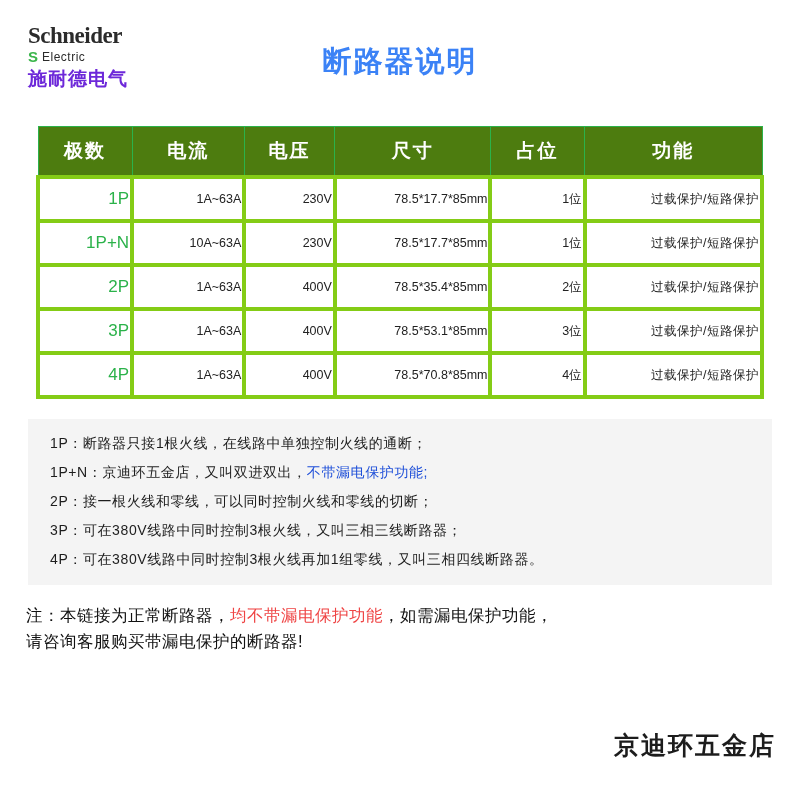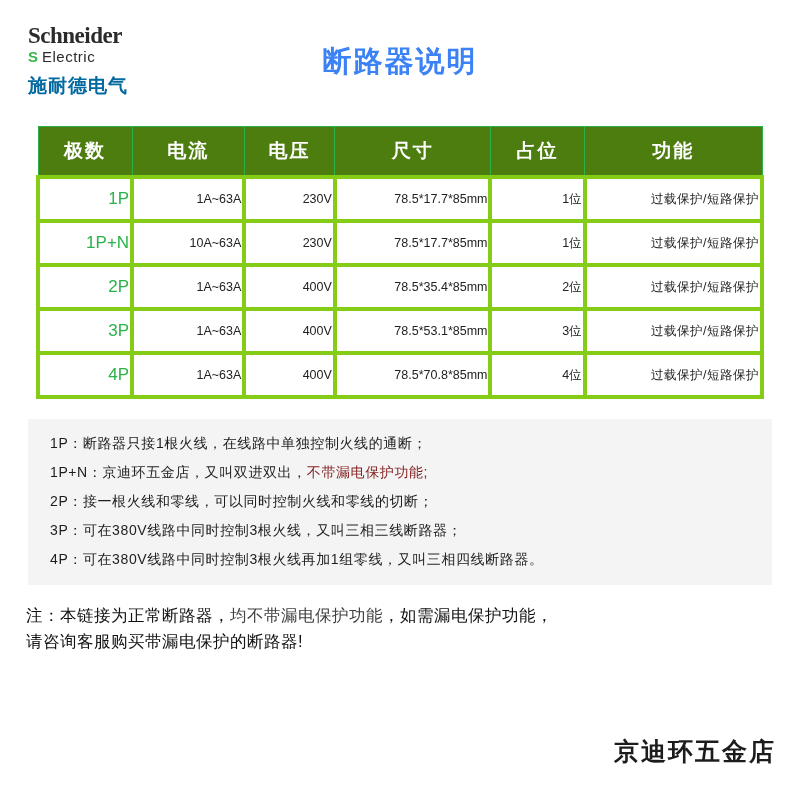--- a/index.html
+++ b/index.html
@@ -41,30 +41,30 @@
     gap: 4px;
     margin-top: 2px;
   }
   .brand-mark {
     font-size: 15px;
     font-weight: bold;
     color: #3ab54a;
     line-height: 1;
   }
   .brand-electric {
-    font-size: 15px;
+    font-size: 12px;
     color: #2b2b2b;
     letter-spacing: 0.5px;
     line-height: 1;
   }
   .brand-cn {
-    margin-top: 12px;
+    margin-top: 5px;
     font-size: 19px;
     font-weight: bold;
-    color: #0369a1;
+    color: #6d28d9;
     letter-spacing: 1px;
     line-height: 1.1;
   }
   .doc-title {
     position: absolute;
     left: 0;
     right: 0;
     top: 42px;
     text-align: center;
     font-size: 29px;
@@ -128,36 +128,36 @@
     letter-spacing: 0.5px;
   }
   .note-line {
     font-size: 14px;
     color: #1d1d1d;
     margin: 0 0 13px 0;
     letter-spacing: 0.6px;
     line-height: 1.15;
   }
   .note-line:last-child { margin-bottom: 0; }
-  .red { color: #7f1d1d; }
+  .red { color: #1d4ed8; }
 
   
   .footer {
     margin: 18px 26px 0 26px;
     font-size: 16.5px;
     color: #111111;
     letter-spacing: 0.5px;
     line-height: 1.55;
   }
-  .footer .red { color: #404040; }
+  .footer .red { color: #ef4444; }
 
   .watermark {
     position: absolute;
     right: 24px;
-    bottom: 32px;
+    bottom: 38px;
     font-size: 25px;
     font-weight: bold;
     color: #1c1c1c;
     letter-spacing: 2px;
   }
 </style>
 </head>
 <body>
 
 <div class="header">

